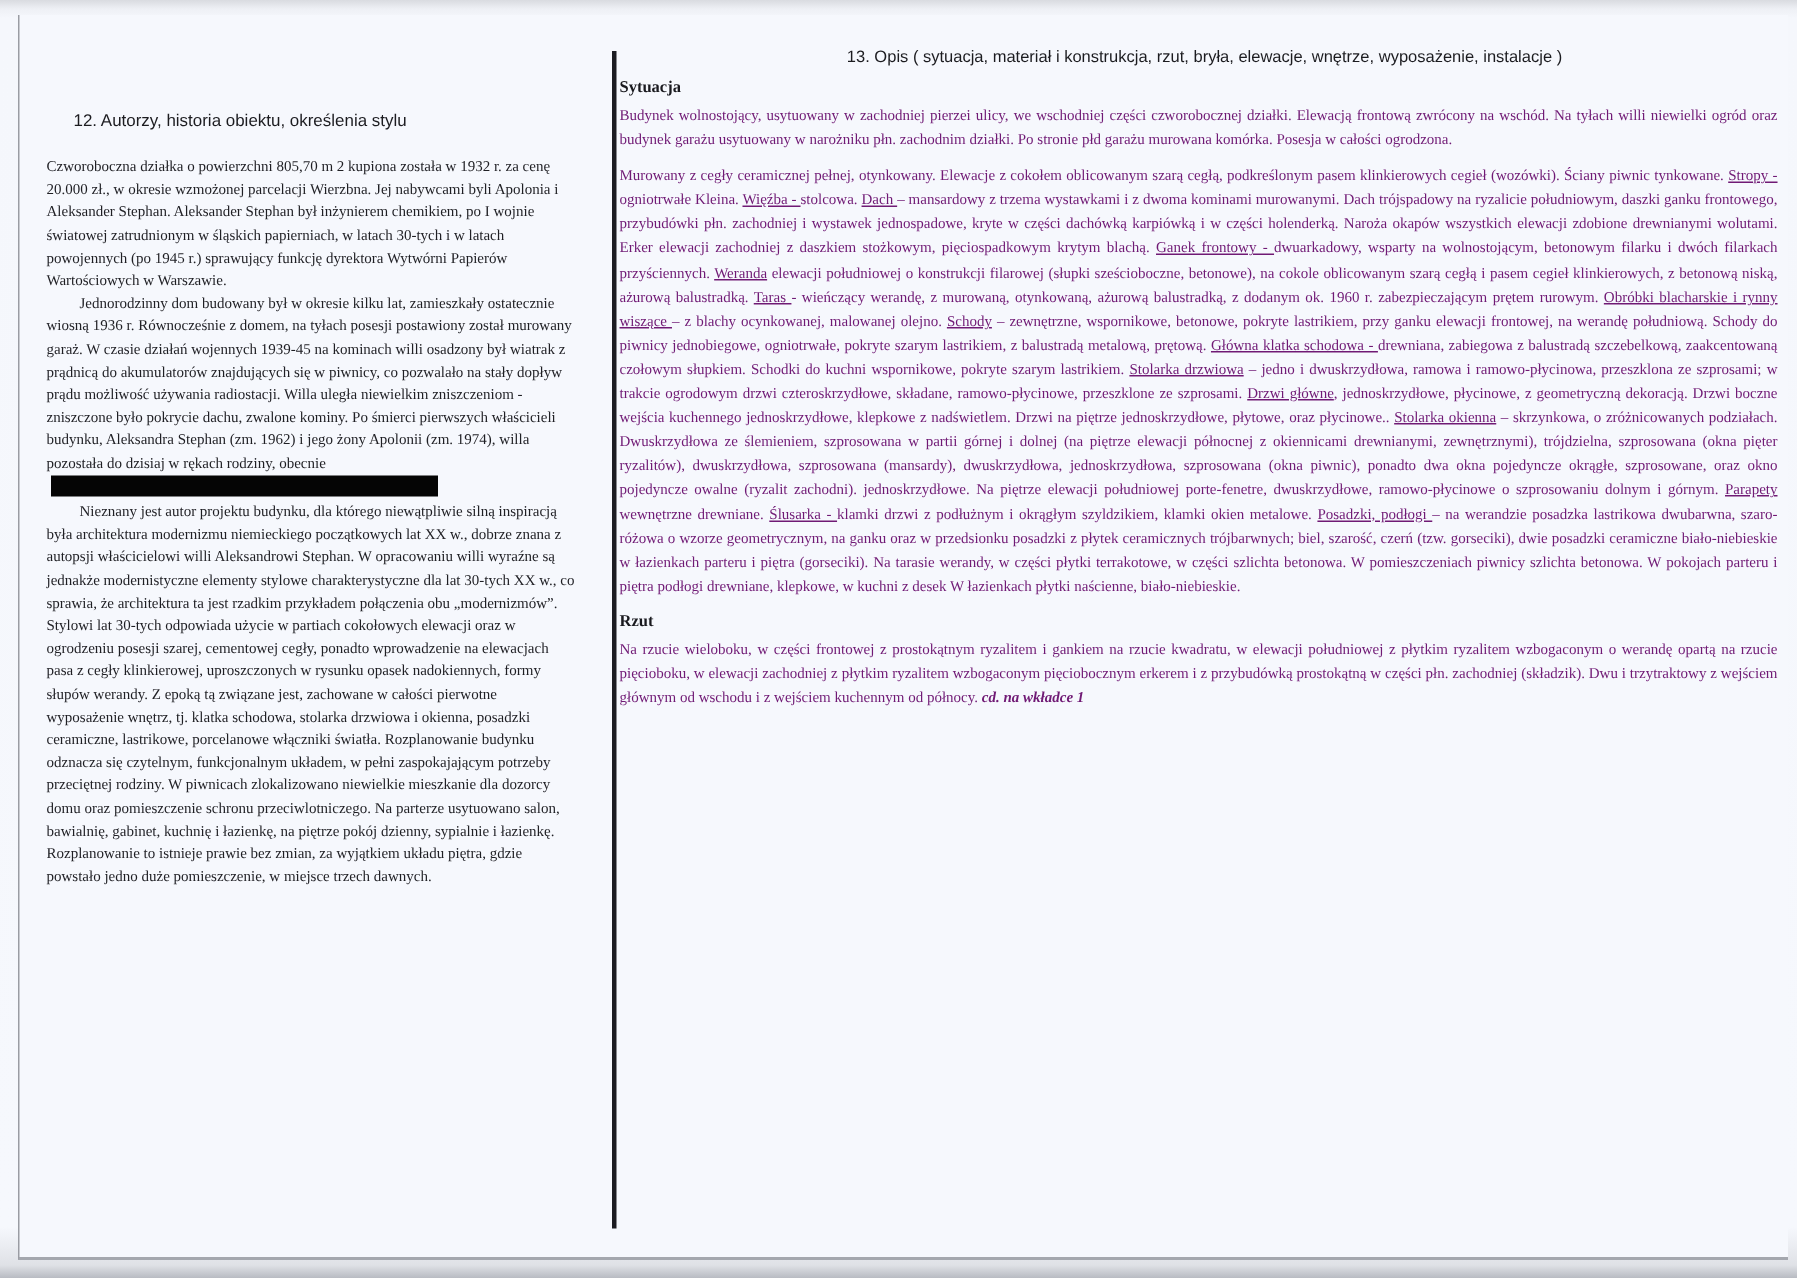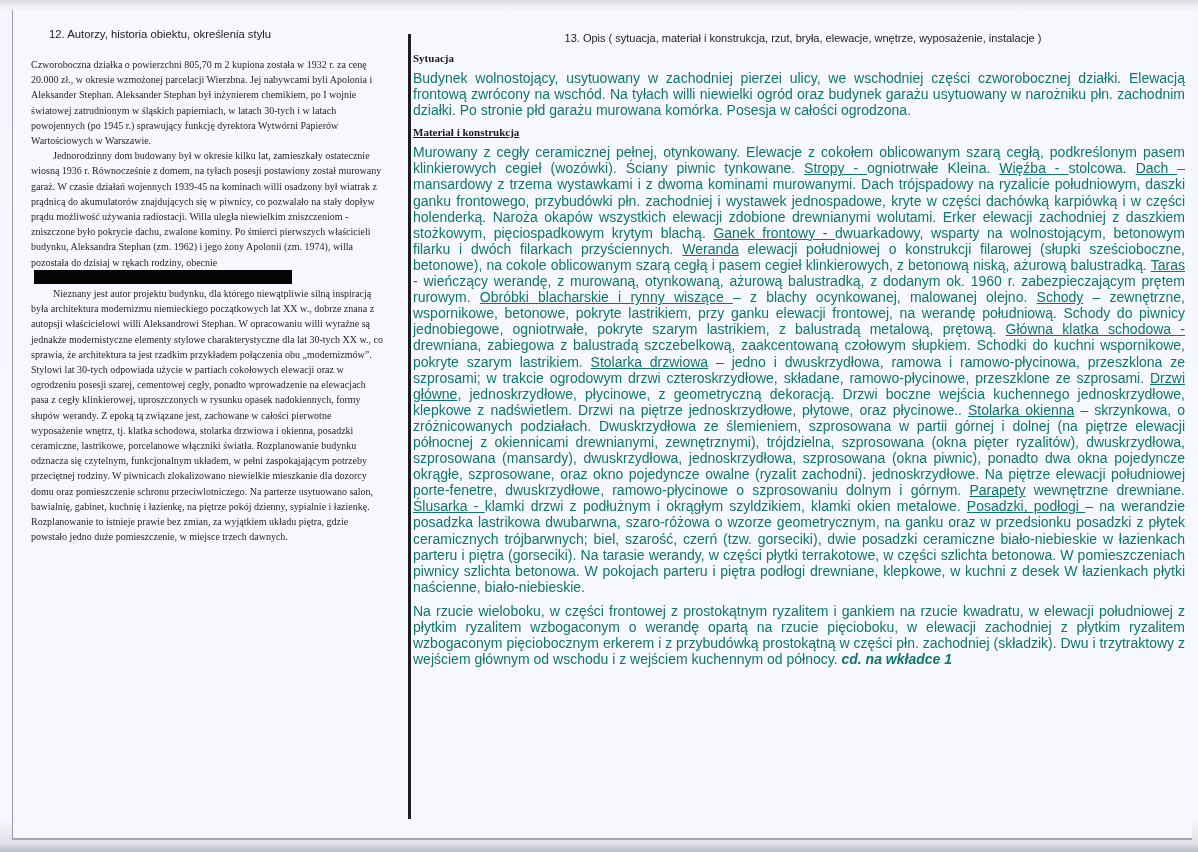--- a/index.html
+++ b/index.html
@@ -32,42 +32,42 @@
     .right-col {
       position: absolute; left: 398px; top: 0;
       width: 774px; height: 830px;
       padding: 22px 0 0 2px;
     }
     .field-heading {
       font-family: "Liberation Sans", sans-serif;
       font-size: 11px; color: #1c1c20;
       letter-spacing: 0;
     }
-    .left-col .field-heading { padding-left: 18px; margin-bottom: 17px; font-size: 11.3px; }
+    .left-col .field-heading { padding-left: 18px; margin-bottom: 17px; font-size: 11.3px; margin-top: 47px; }
     .right-col .field-heading { padding-left: 8px; margin-bottom: 8px; font-size: 11px; text-align: center; }
     .left-text {
       font-family: "Liberation Serif", serif;
       font-size: 10px; line-height: 15.2px;
       color: #1f1f24;
     }
     .left-text p { text-indent: 0; }
     .left-text p.indent { text-indent: 22px; }
     .redaction {
       display: inline-block; width: 258px; height: 14px;
       background: #050505; vertical-align: -2px; margin-left: 3px;
     }
     .sec-title {
       font-family: "Liberation Serif", serif;
       font-weight: bold; font-size: 11px; color: #1a1a1f;
       margin: 0 0 6px 0;
     }
     .sec-title.u { text-decoration: underline; }
     .body-text {
-      font-family: Liberation Sans, sans-serif;
-      font-size: 14px; line-height: 16.1px; color: #0f766e;
+      font-family: Liberation Serif, serif;
+      font-size: 10px; line-height: 16.1px; color: #701a75;
       text-align: justify;
       margin-bottom: 8px;
     }
     .body-text .ul { text-decoration: underline; }
     .body-text .bi { font-weight: bold; font-style: italic; }
   </style>
 </head>
 <body>
 
 <div class="scan">
@@ -83,20 +83,20 @@
     </div>
 
     <div class="divider"></div>
 
     <div class="right-col">
       <div class="field-heading">13. Opis ( sytuacja, materiał i konstrukcja, rzut, bryła, elewacje, wnętrze, wyposażenie, instalacje )</div>
 
       <div class="sec-title">Sytuacja</div>
       <div class="body-text">Budynek wolnostojący, usytuowany w zachodniej pierzei ulicy, we wschodniej części czworobocznej działki. Elewacją frontową zwrócony na wschód. Na tyłach willi niewielki ogród oraz budynek garażu usytuowany w narożniku płn. zachodnim działki. Po stronie płd garażu murowana komórka. Posesja w całości ogrodzona.</div>
 
-      <div class="sec-title u">Materiał i konstrukcja</div>
       <div class="body-text" id="material-body"><span>Murowany z cegły ceramicznej pełnej, otynkowany. Elewacje z cokołem oblicowanym szarą cegłą, podkreślonym pasem klinkierowych cegieł (wozówki). Ściany piwnic tynkowane. </span><span class="ul">Stropy - </span><span>ogniotrwałe Kleina. </span><span class="ul">Więźba - </span><span>stolcowa. </span><span class="ul">Dach </span><span>– mansardowy z trzema wystawkami i z dwoma kominami murowanymi. Dach trójspadowy na ryzalicie południowym, daszki ganku frontowego, przybudówki płn. zachodniej i wystawek jednospadowe, kryte w części dachówką karpiówką i w części holenderką. Naroża okapów wszystkich elewacji zdobione drewnianymi wolutami. Erker elewacji zachodniej z daszkiem stożkowym, pięciospadkowym krytym blachą. </span><span class="ul">Ganek frontowy - </span><span>dwuarkadowy, wsparty na wolnostojącym, betonowym filarku i dwóch filarkach przyściennych. </span><span class="ul">Weranda</span><span> elewacji południowej o konstrukcji filarowej (słupki sześcioboczne, betonowe), na cokole oblicowanym szarą cegłą i pasem cegieł klinkierowych, z betonową niską, ażurową balustradką. </span><span class="ul">Taras </span><span>- wieńczący werandę, z murowaną, otynkowaną, ażurową balustradką, z dodanym ok. 1960 r. zabezpieczającym prętem rurowym. </span><span class="ul">Obróbki blacharskie i rynny wiszące </span><span>– z blachy ocynkowanej, malowanej olejno. </span><span class="ul">Schody</span><span> – zewnętrzne, wspornikowe, betonowe, pokryte lastrikiem, przy ganku elewacji frontowej, na werandę południową. Schody do piwnicy jednobiegowe, ogniotrwałe, pokryte szarym lastrikiem, z balustradą metalową, prętową. </span><span class="ul">Główna klatka schodowa - </span><span>drewniana, zabiegowa z balustradą szczebelkową, zaakcentowaną czołowym słupkiem. Schodki do kuchni wspornikowe, pokryte szarym lastrikiem. </span><span class="ul">Stolarka drzwiowa</span><span> – jedno i dwuskrzydłowa, ramowa i ramowo-płycinowa, przeszklona ze szprosami; w trakcie ogrodowym drzwi czteroskrzydłowe, składane, ramowo-płycinowe, przeszklone ze szprosami. </span><span class="ul">Drzwi główne</span><span>, jednoskrzydłowe, płycinowe, z geometryczną dekoracją. Drzwi boczne wejścia kuchennego jednoskrzydłowe, klepkowe z nadświetlem. Drzwi na piętrze jednoskrzydłowe, płytowe, oraz płycinowe.. </span><span class="ul">Stolarka okienna</span><span> – skrzynkowa, o zróżnicowanych podziałach. Dwuskrzydłowa ze ślemieniem, szprosowana w partii górnej i dolnej (na piętrze elewacji północnej z okiennicami drewnianymi, zewnętrznymi), trójdzielna, szprosowana (okna pięter ryzalitów), dwuskrzydłowa, szprosowana (mansardy), dwuskrzydłowa, jednoskrzydłowa, szprosowana (okna piwnic), ponadto dwa okna pojedyncze okrągłe, szprosowane, oraz okno pojedyncze owalne (ryzalit zachodni). jednoskrzydłowe. Na piętrze elewacji południowej porte-fenetre, dwuskrzydłowe, ramowo-płycinowe o szprosowaniu dolnym i górnym. </span><span class="ul">Parapety</span><span> wewnętrzne drewniane. </span><span class="ul">Ślusarka - </span><span>klamki drzwi z  podłużnym i okrągłym szyldzikiem,  klamki okien metalowe. </span><span class="ul">Posadzki, podłogi </span><span>– na werandzie posadzka lastrikowa dwubarwna, szaro-różowa o wzorze geometrycznym, na ganku oraz w przedsionku posadzki z płytek ceramicznych trójbarwnych; biel, szarość, czerń (tzw. gorseciki), dwie posadzki ceramiczne biało-niebieskie w łazienkach parteru i piętra (gorseciki). Na tarasie werandy, w części płytki terrakotowe, w części szlichta betonowa. W pomieszczeniach piwnicy szlichta betonowa. W pokojach parteru i piętra podłogi drewniane, klepkowe, w kuchni z desek W łazienkach płytki naścienne, biało-niebieskie.</span></div>
 
+      <div class="sec-title" style="margin-top:2px;">Rzut</div>
       <div class="body-text"><span> Na rzucie wieloboku, w części frontowej z prostokątnym ryzalitem i gankiem na rzucie kwadratu, w elewacji południowej z płytkim ryzalitem wzbogaconym o werandę opartą na rzucie pięcioboku,   w elewacji zachodniej z płytkim ryzalitem wzbogaconym pięciobocznym erkerem i z przybudówką prostokątną w części płn. zachodniej (składzik). Dwu i trzytraktowy z wejściem głównym od wschodu i z wejściem kuchennym od północy.    </span><span class="bi">cd. na wkładce 1</span></div>
     </div>
 
   </div>
 </div>
 
 </body></html>

